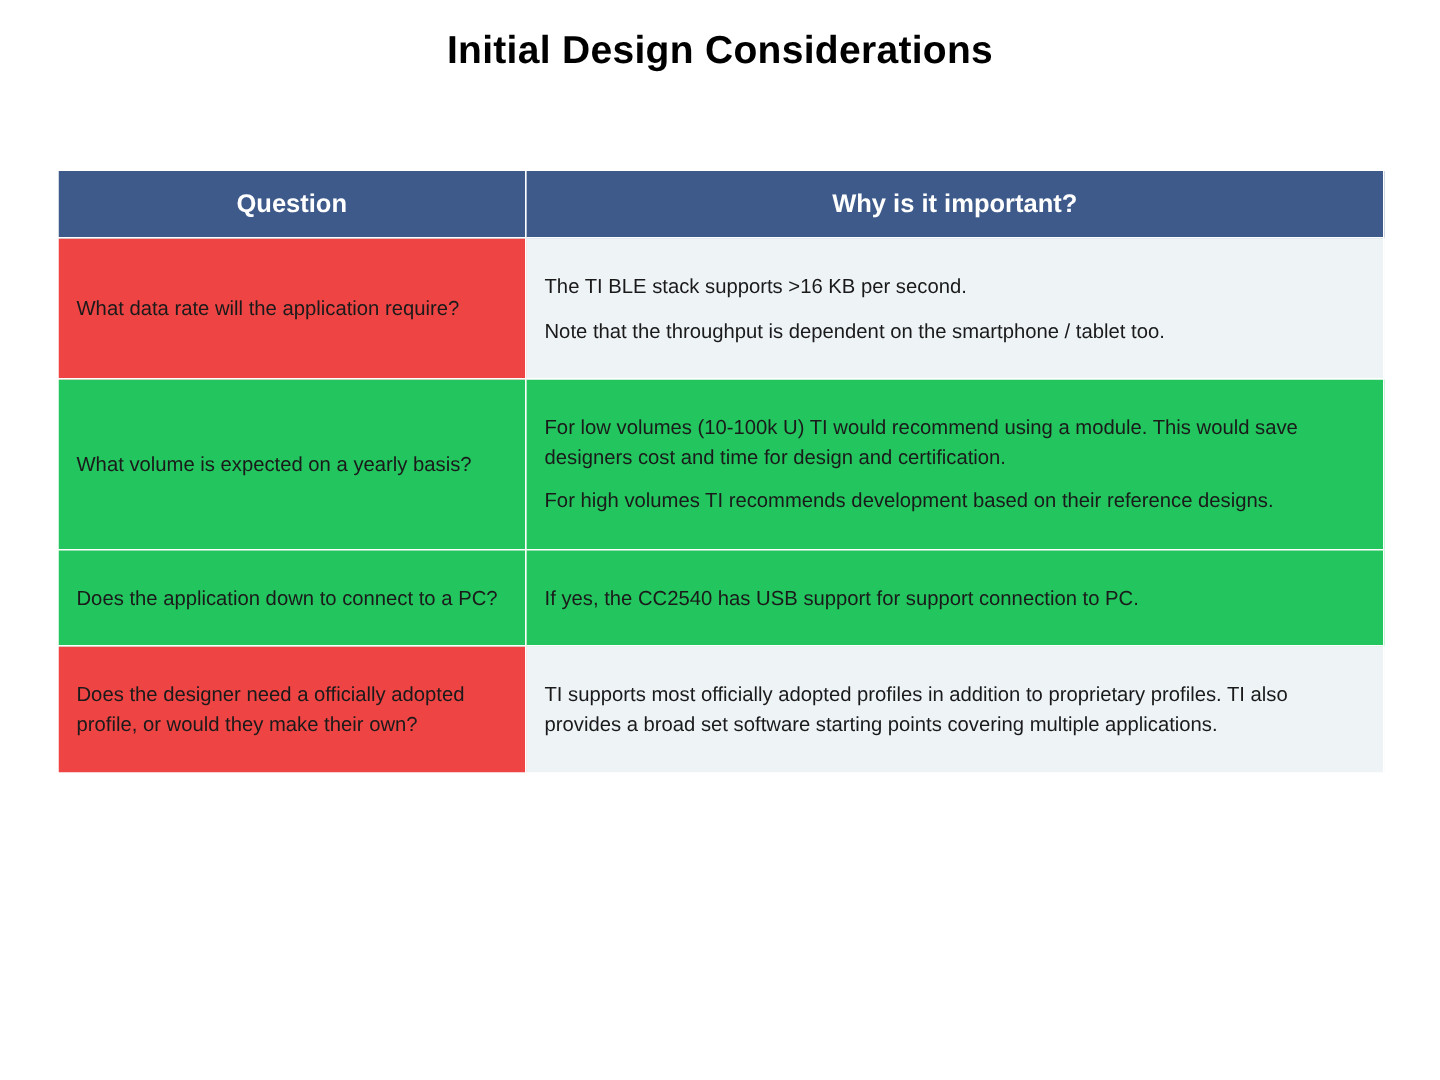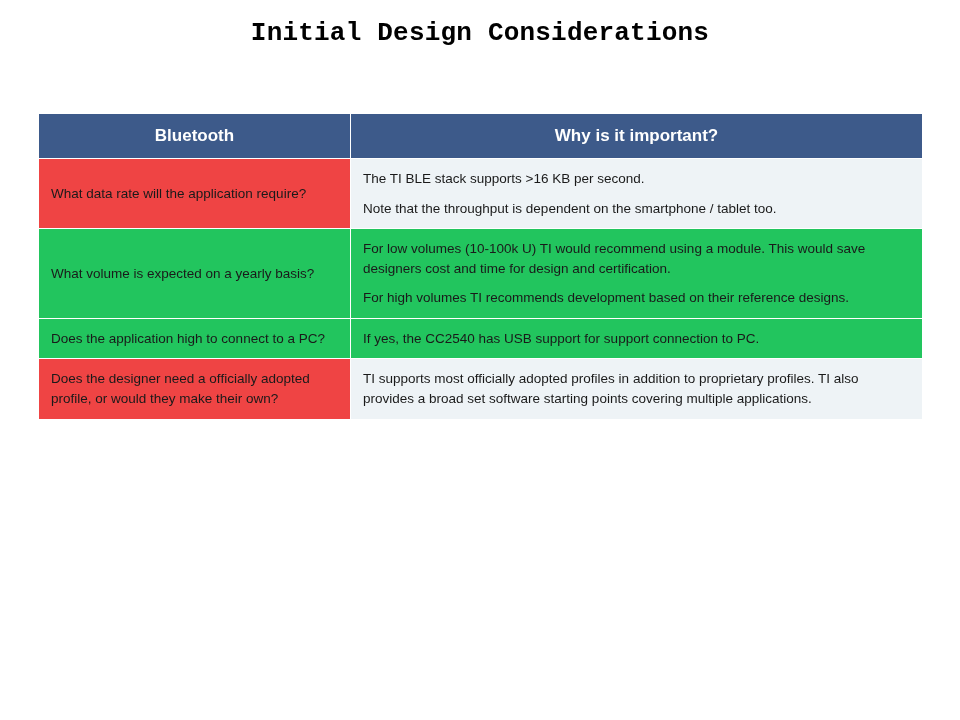--- a/index.html
+++ b/index.html
@@ -19,21 +19,20 @@
     height: 720px;
     box-sizing: border-box;
   }
   .slide-title {
     text-align: center;
     font-size: 26px;
     font-weight: bold;
     color: #000000;
     padding-top: 18px;
     letter-spacing: 0.2px;
-    font-family: Liberation Mono, monospace;
   }
   .table-wrap {
     position: absolute;
     left: 38px;
     top: 113px;
     width: 884px;
   }
   table.qa {
     border-collapse: collapse;
     width: 884px;
@@ -47,21 +46,21 @@
     font-size: 17px;
     font-weight: bold;
     text-align: center;
     padding: 12px 8px;
     border: 1px solid #ffffff;
   }
   table.qa td {
     font-size: 13.5px;
     color: #1a1a1a;
     vertical-align: middle;
-    padding: 10px 12px;
+    padding: 22px 12px;
     border: 1px solid #ffffff;
     line-height: 1.45;
   }
   tr.row-odd td.q { background: #ef4444; }
   tr.row-odd td.a { background: #eef3f6; }
   tr.row-even td.q { background: #22c55e; }
   tr.row-even td.a { background: #22c55e; }
   td.q { font-size: 13.5px; }
   td.a p {
     margin: 0 0 10px 0;
@@ -78,41 +77,41 @@
   <div class="slide-title">Initial Design Considerations</div>
 
   <div class="table-wrap">
     <table class="qa">
       <colgroup>
         <col class="c1">
         <col class="c2">
       </colgroup>
       <thead>
         <tr>
-          <th>Bluetooth</th>
+          <th>Question</th>
           <th>Why is it important?</th>
         </tr>
       </thead>
       <tbody>
         <tr class="row-odd">
           <td class="q">What data rate will the application require?</td>
           <td class="a">
             <p>The TI BLE stack supports &gt;16 KB per second.</p>
             <p>Note that the throughput is dependent on the smartphone / tablet too.</p>
           </td>
         </tr>
         <tr class="row-even">
           <td class="q">What volume is expected on a yearly basis?</td>
           <td class="a">
             <p>For low volumes (10-100k U) TI would recommend using a module. This would save designers cost and time for design and certification.</p>
             <p>For high volumes TI recommends development based on their reference designs.</p>
           </td>
         </tr>
         <tr class="row-even">
-          <td class="q">Does the application high to connect to a PC?</td>
+          <td class="q">Does the application down to connect to a PC?</td>
           <td class="a">
             <p>If yes, the CC2540 has USB support for support connection to PC.</p>
           </td>
         </tr>
         <tr class="row-odd">
           <td class="q">Does the designer need a officially adopted profile, or would they make their own?</td>
           <td class="a">
             <p>TI supports most officially adopted profiles in addition to proprietary profiles. TI also provides a broad set software starting points covering multiple applications.</p>
           </td>
         </tr>

